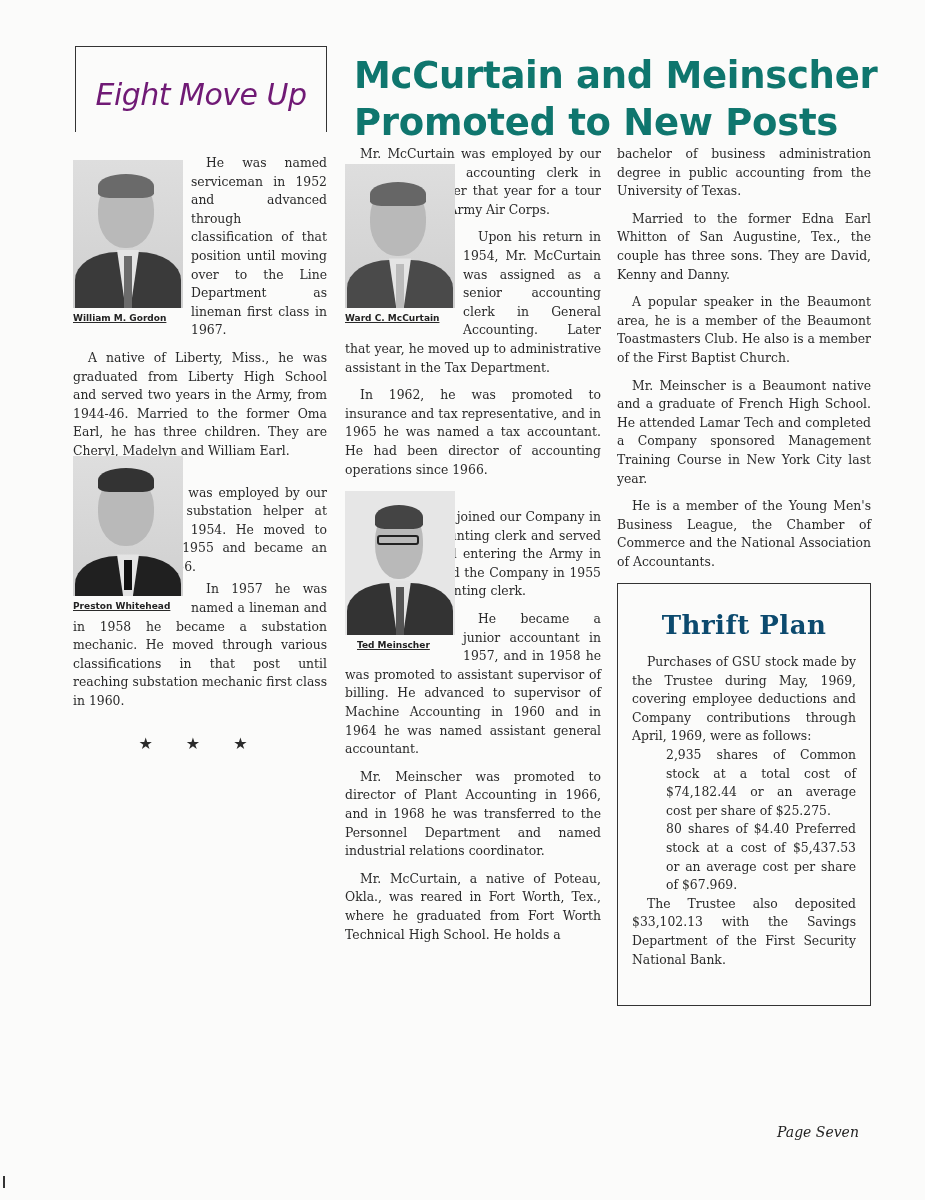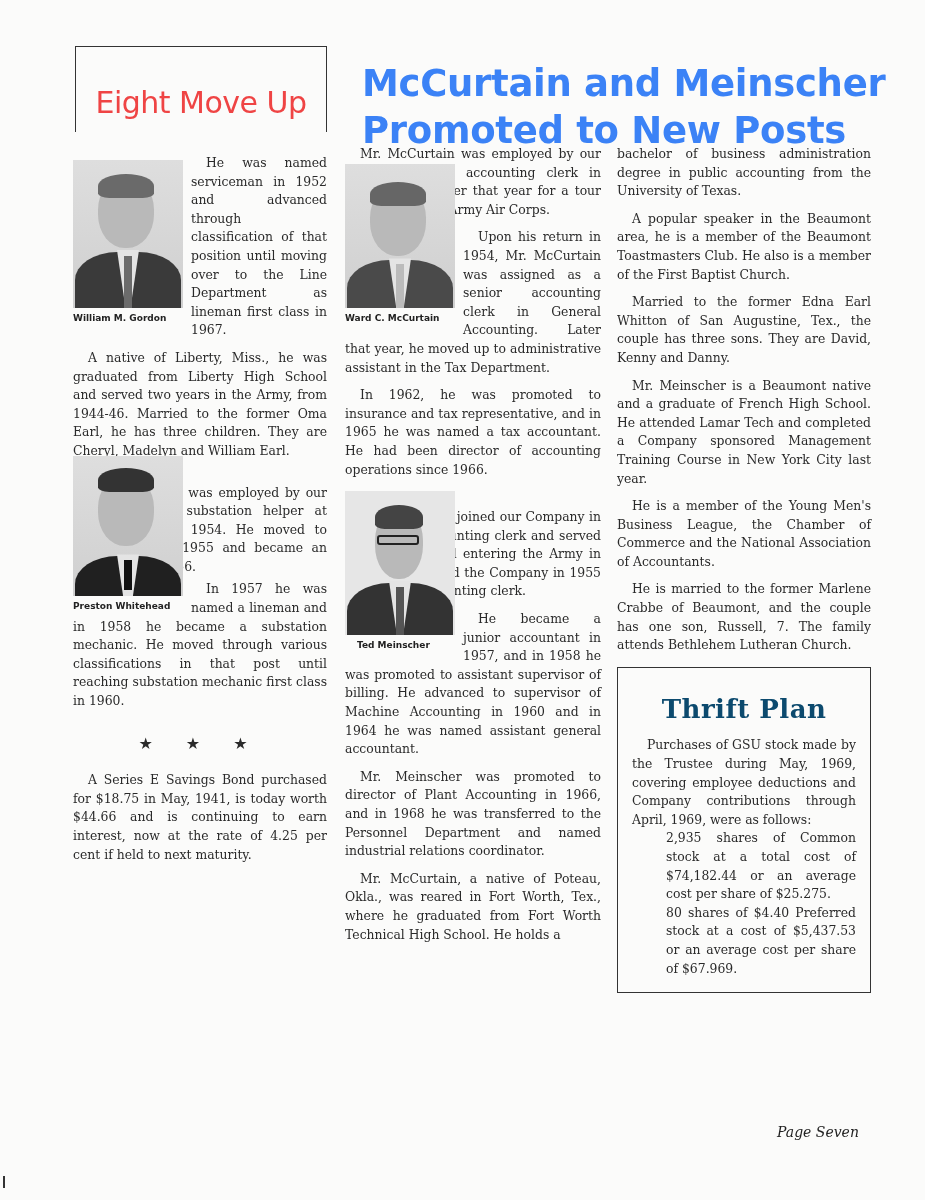--- a/index.html
+++ b/index.html
@@ -17,32 +17,32 @@
   #col1 { left: 73px; top: 145px; width: 254px; }
   #col2 { left: 345px; top: 145px; width: 256px; }
   #col3 { left: 617px; top: 145px; width: 254px; }
 
   .boxhead {
     position: absolute; left: 75px; top: 46px; width: 252px; height: 86px;
     border-top: 1.5px solid #333; border-left: 1.5px solid #333; border-right: 1.5px solid #333;
     box-sizing: border-box;
   }
   .boxhead h2 {
-    margin: 8px; position: absolute; left: 0; right: 0; top: 30px; text-align: center;
-    font-family: "DejaVu Sans", sans-serif; font-weight: normal;
-    font-size: 30px; letter-spacing: -0.5px; color: #ef4444;
+    margin: 0; position: absolute; left: 0; right: 0; top: 30px; text-align: center;
+    font-family: "DejaVu Sans", sans-serif; font-style: italic; font-weight: normal;
+    font-size: 30px; letter-spacing: -0.5px; color: #701a75;
   }
   .mainhead {
     position: absolute; left: 346px; top: 44px; width: 540px;
-    font-family: "DejaVu Sans", sans-serif; font-weight: bold; color: #3b82f6;
-    font-size: 37px; line-height: 47px; letter-spacing: -0.3px; margin: 16px;
+    font-family: "DejaVu Sans", sans-serif; font-weight: bold; color: #0f766e;
+    font-size: 37px; line-height: 47px; letter-spacing: -0.3px; margin: 8px;
   }
 
   .photo {
-    float: left; width: 110px; margin: 4px 8px 2px 0; position: relative;
+    float: left; width: 110px; margin: 4px 8px 2px 0; position: relative; text-decoration: underline;
   }
   .photo .img {
     width: 110px; height: 148px; background: linear-gradient(#dedede, #cfcfcf);
     position: relative; overflow: hidden;
   }
   .photo .img .head {
     position: absolute; left: 25px; top: 18px; width: 56px; height: 70px;
     border-radius: 45% 45% 48% 48%; background: #b9b9b9;
   }
   .photo .img .hair {
@@ -128,21 +128,20 @@
           <div class="hair" style="top:12px;background:#333"></div>
           <div class="body" style="top:100px;background:#202020"></div>
           <div class="shirt" style="top:98px"></div>
           <div class="tie" style="top:104px;background:#111;height:30px"></div>
       </div>
       <div class="cap">Preston Whitehead</div>
     </div>
     <p style="margin-top:4px">In 1957 he was named a lineman and in 1958 he became a substation mechanic. He moved through various classifications in that post until reaching substation mechanic first class in 1960.</p>
   </div>
   <div class="stars">★ ★ ★</div>
-  <p>A Series E Savings Bond purchased for $18.75 in May, 1941, is today worth $44.66 and is continuing to earn interest, now at the rate of 4.25 per cent if held to next maturity.</p>
 </div>
 
 <div class="col" id="col2">
   <p style="margin-bottom:0">Mr. McCurtain was employed by our Company as an accounting clerk in 1952. He left later that year for a tour of duty with the Army Air Corps.</p>
   <div class="photo" style="margin-top:-55px">
     <div class="img" style="height:144px">
       <div class="head" style="top:22px"></div>
         <div class="hair" style="top:18px;background:#666"></div>
         <div class="body" style="top:96px;background:#4a4a4a"></div>
         <div class="shirt" style="top:94px"></div>
@@ -165,28 +164,28 @@
     </div>
     <div class="cap" style="padding-left:12px">Ted Meinscher</div>
   </div>
   <p style="margin-top:9px">He became a junior accountant in 1957, and in 1958 he was promoted to assistant supervisor of billing. He advanced to supervisor of Machine Accounting in 1960 and in 1964 he was named assistant general accountant.</p>
   <p>Mr. Meinscher was promoted to director of Plant Accounting in 1966, and in 1968 he was transferred to the Personnel Department and named industrial relations coordinator.</p>
   <p style="height: auto; overflow: hidden;">Mr. McCurtain, a native of Poteau, Okla., was reared in Fort Worth, Tex., where he graduated from Fort Worth Technical High School. He holds a</p>
 </div>
 
 <div class="col" id="col3">
   <p class="noind">bachelor of business administration degree in public accounting from the University of Texas.</p>
+  <p>Married to the former Edna Earl Whitton of San Augustine, Tex., the couple has three sons. They are David, Kenny and Danny.</p>
   <p>A popular speaker in the Beaumont area, he is a member of the Beaumont Toastmasters Club. He also is a member of the First Baptist Church.</p>
-  <p>Married to the former Edna Earl Whitton of San Augustine, Tex., the couple has three sons. They are David, Kenny and Danny.</p>
   <p>Mr. Meinscher is a Beaumont native and a graduate of French High School. He attended Lamar Tech and completed a Company sponsored Management Training Course in New York City last year.</p>
   <p>He is a member of the Young Men's Business League, the Chamber of Commerce and the National Association of Accountants.</p>
-  <p>He is married to the former Marlene Crabbe of Beaumont, and the couple has one son, Russell, 7. The family attends Bethlehem Lutheran Church.</p>
 
   <div class="thrift">
     <h3>Thrift Plan</h3>
     <p style="text-indent:15px">Purchases of GSU stock made by the Trustee during May, 1969, covering employee deductions and Company contributions through April, 1969, were as follows:</p>
     <p class="item">2,935 shares of Common stock at a total cost of $74,182.44 or an average cost per share of $25.275.</p>
     <p class="item">80 shares of $4.40 Preferred stock at a cost of $5,437.53 or an average cost per share of $67.969.</p>
+    <p class="last" style="text-indent:15px">The Trustee also deposited $33,102.13 with the Savings Department of the First Security National Bank.</p>
   </div>
 </div>
 
 <div class="pagenum">Page Seven</div>
 <div class="edge"></div>
 
 </body></html>

